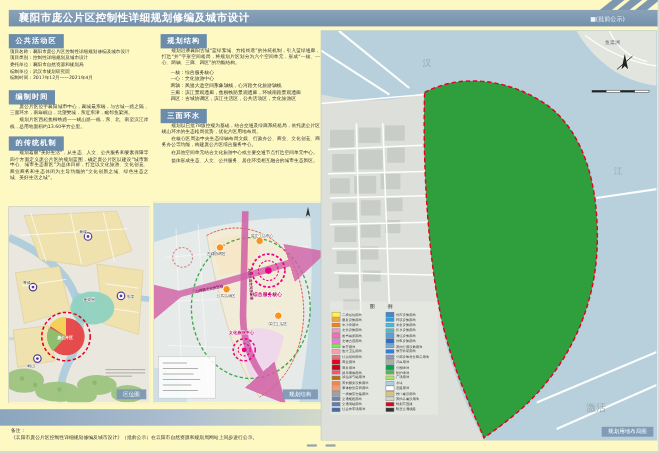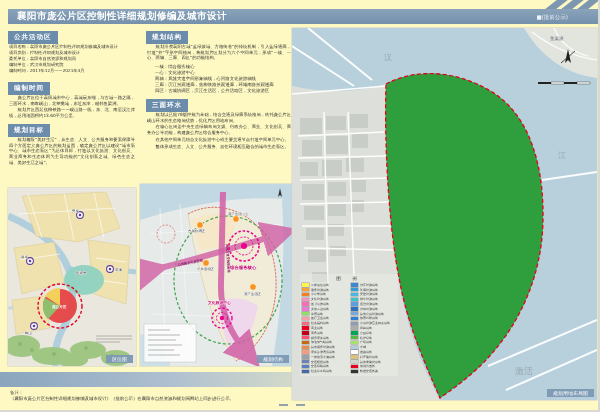--- a/index.html
+++ b/index.html
@@ -26,21 +26,21 @@
   .map-caption{position:absolute;right:3px;bottom:3px;background:#7d99b5;color:#fff;
                font-size:5px;padding:1px 6px;opacity:.95;}
   
   .legend{position:absolute;left:8px;top:246px;width:94px;background:rgba(233,236,230,.55);padding:2px 2px;}
   .legend .lg-title{text-align:center;font-size:4.6px;letter-spacing:5px;color:#333;margin-bottom:1.5px;}
   .lg-cols{display:flex;gap:4px;}
   .lg-col{flex:1;}
   .lg-row{display:flex;align-items:center;gap:2px;height:4.8px;}
   .lg-row .sw{width:7px;height:3.4px;flex:0 0 auto;box-shadow:0 0 0 .4px #888;}
   .lg-row .lb{font-size:3px;color:#333;white-space:nowrap;overflow:hidden;}
-  .watermark{position:absolute;right:64px;bottom:22px;font-size:9px;color:rgba(110,110,110,.45);z-index:5;margin-left:16px;}
+  .watermark{position:absolute;right:46px;bottom:22px;font-size:9px;color:rgba(110,110,110,.45);z-index:5;margin-left:16px;}
   
   .bband{position:absolute;left:0;top:372px;width:480px;height:15px;
          background:linear-gradient(to right,#8aa5bd 0%,#aebfd0 35%,rgba(255,255,255,0) 92%);z-index:1;}
   .note{position:absolute;left:10px;top:390px;font-size:4.4px;line-height:5.8px;color:#333;z-index:2;}
   .foldmark{position:absolute;top:404px;width:9px;height:2px;background:#93a2ad;}
   svg text{paint-order:stroke;}
 </style>
 </head>
 <body>
 
@@ -66,21 +66,21 @@
       <div>编制时间：2017年12月——2021年4月</div>
     </div>
 
   <div class="chip" style="left:8px;top:82px;">编制时间</div>
   <div class="body-txt" style="left:9px;top:95px;width:126px;">
 
   <p>庞公片区位于襄阳城市中心，襄城最东端，与古城一路之隔，三面环水，南靠岘山，北望樊城，东近东津，毗邻鱼梁洲。</p>
       <p>规划片区西起焦柳铁路——岘山路一线，东、北、南至汉江岸线，总用地面积约13.60平方公里。</p>
     </div>
 
-  <div class="chip" style="left:8px;top:124px;">规划目标</div>
+  <div class="chip" style="left:8px;top:124px;">的传统机制</div>
   <div class="body-txt" style="left:9px;top:137px;width:126px;">
 
   <p>规划着眼“美好生活”，从生态、人文、公共服务和要素保障等四个方面定义庞公片区的规划蓝图，确定庞公片区以建设“城市新中心、城市生态新区”为总体目标，打造以文化旅游、文化创意、商业商务和生态休闲为主导功能的“文化创新之城、绿色生态之城、美好生活之城”。</p>
     </div>
 
   <div class="mapbox" style="left:8px;top:188px;width:128px;height:178px;">
     <svg width="128" height="178" viewBox="0 0 128 178">
       <rect width="128" height="178" fill="#eae7df"></rect>
 
       <path d="M0,28 C28,40 52,58 60,80 C68,102 66,122 54,142 C48,154 46,166 48,178" fill="none" stroke="#aacbdc" stroke-width="7" opacity=".9"></path>

